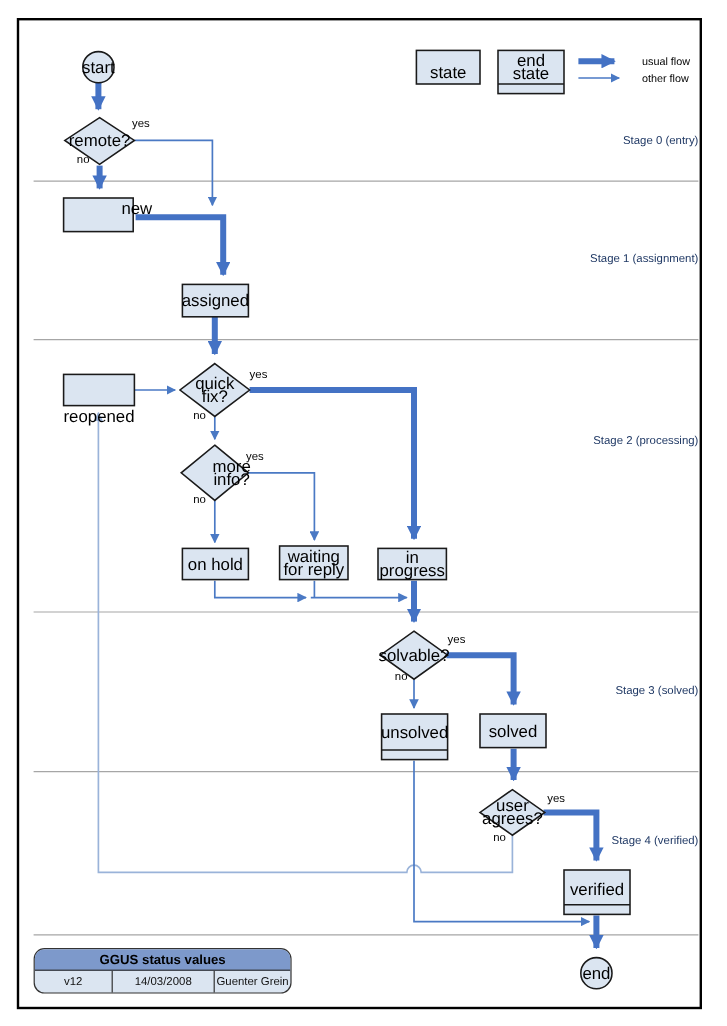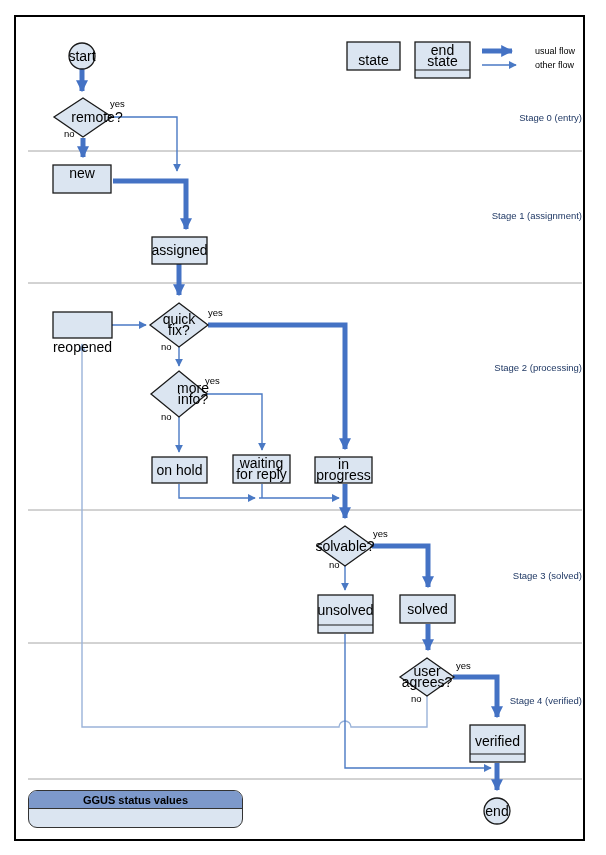--- a/index.html
+++ b/index.html
@@ -106,22 +106,22 @@
     <circle class="shape" cx="497" cy="811" r="13"></circle>
 
     <rect class="shape" x="347" y="42" width="53" height="28"></rect>
     <rect class="shape" x="415" y="42" width="55" height="36"></rect>
     <line class="innerline" x1="415" y1="70" x2="470" y2="70"></line>
     <path class="flow-usual" marker-end="url(#mU)" d="M 482 51 L 512 51"></path>
     <path class="flow-other" marker-end="url(#mO)" d="M 482 65 L 516 65"></path>
   </svg>
 
   <div class="nodelabel" style="left:62px;top:48px;width:40px;height:16px;">start</div>
-  <div class="nodelabel" style="left:69px;top:110px;width:56px;height:14px;">remote?</div>
-  <div class="nodelabel" style="left:53px;top:165px;width:58px;height:16px;">new</div>
+  <div class="nodelabel" style="left:55px;top:110px;width:56px;height:14px;">remote?</div>
+  <div class="nodelabel" style="left:53px;top:165px;width:58px;height:16px;padding-left:32px;">new</div>
   <div class="nodelabel" style="left:152px;top:237px;width:55px;height:27px;border-radius:10px;">assigned</div>
   <div class="nodelabel" style="left:53px;top:330px;width:59px;height:34px;">reopened</div>
   <div class="nodelabel" style="left:150px;top:318px;width:58px;height:14px;">quick fix?</div>
   <div class="nodelabel" style="left:172px;top:380px;width:42px;height:28px;">more info?</div>
   <div class="nodelabel" style="left:152px;top:457px;width:55px;height:26px;">on hold</div>
   <div class="nodelabel" style="left:233px;top:455px;width:57px;height:28px;">waiting for reply</div>
   <div class="nodelabel" style="left:315px;top:457px;width:57px;height:26px;">in progress</div>
   <div class="nodelabel" style="left:317px;top:539px;width:56px;height:14px;">solvable?</div>
   <div class="nodelabel" style="left:318px;top:595px;width:55px;height:30px;">unsolved</div>
   <div class="nodelabel" style="left:400px;top:595px;width:55px;height:28px;">solved</div>
@@ -146,15 +146,20 @@
   <div class="legendlabel" style="left:535px;top:60px;">other flow</div>
 
   <div class="stagelabel" style="top:112px;">Stage 0 (entry)</div>
   <div class="stagelabel" style="top:210px;">Stage 1 (assignment)</div>
   <div class="stagelabel" style="top:362px;">Stage 2 (processing)</div>
   <div class="stagelabel" style="top:570px;">Stage 3 (solved)</div>
   <div class="stagelabel" style="top:695px;">Stage 4 (verified)</div>
 
   <div id="title-block">
     <div class="tb-header">GGUS status values</div>
+    <div class="tb-row">
+      <div class="tb-cell c1">v12</div>
+      <div class="tb-cell c2">14/03/2008</div>
+      <div class="tb-cell c3">Guenter Grein</div>
+    </div>
   </div>
 
 </div>
 
 </body></html>

